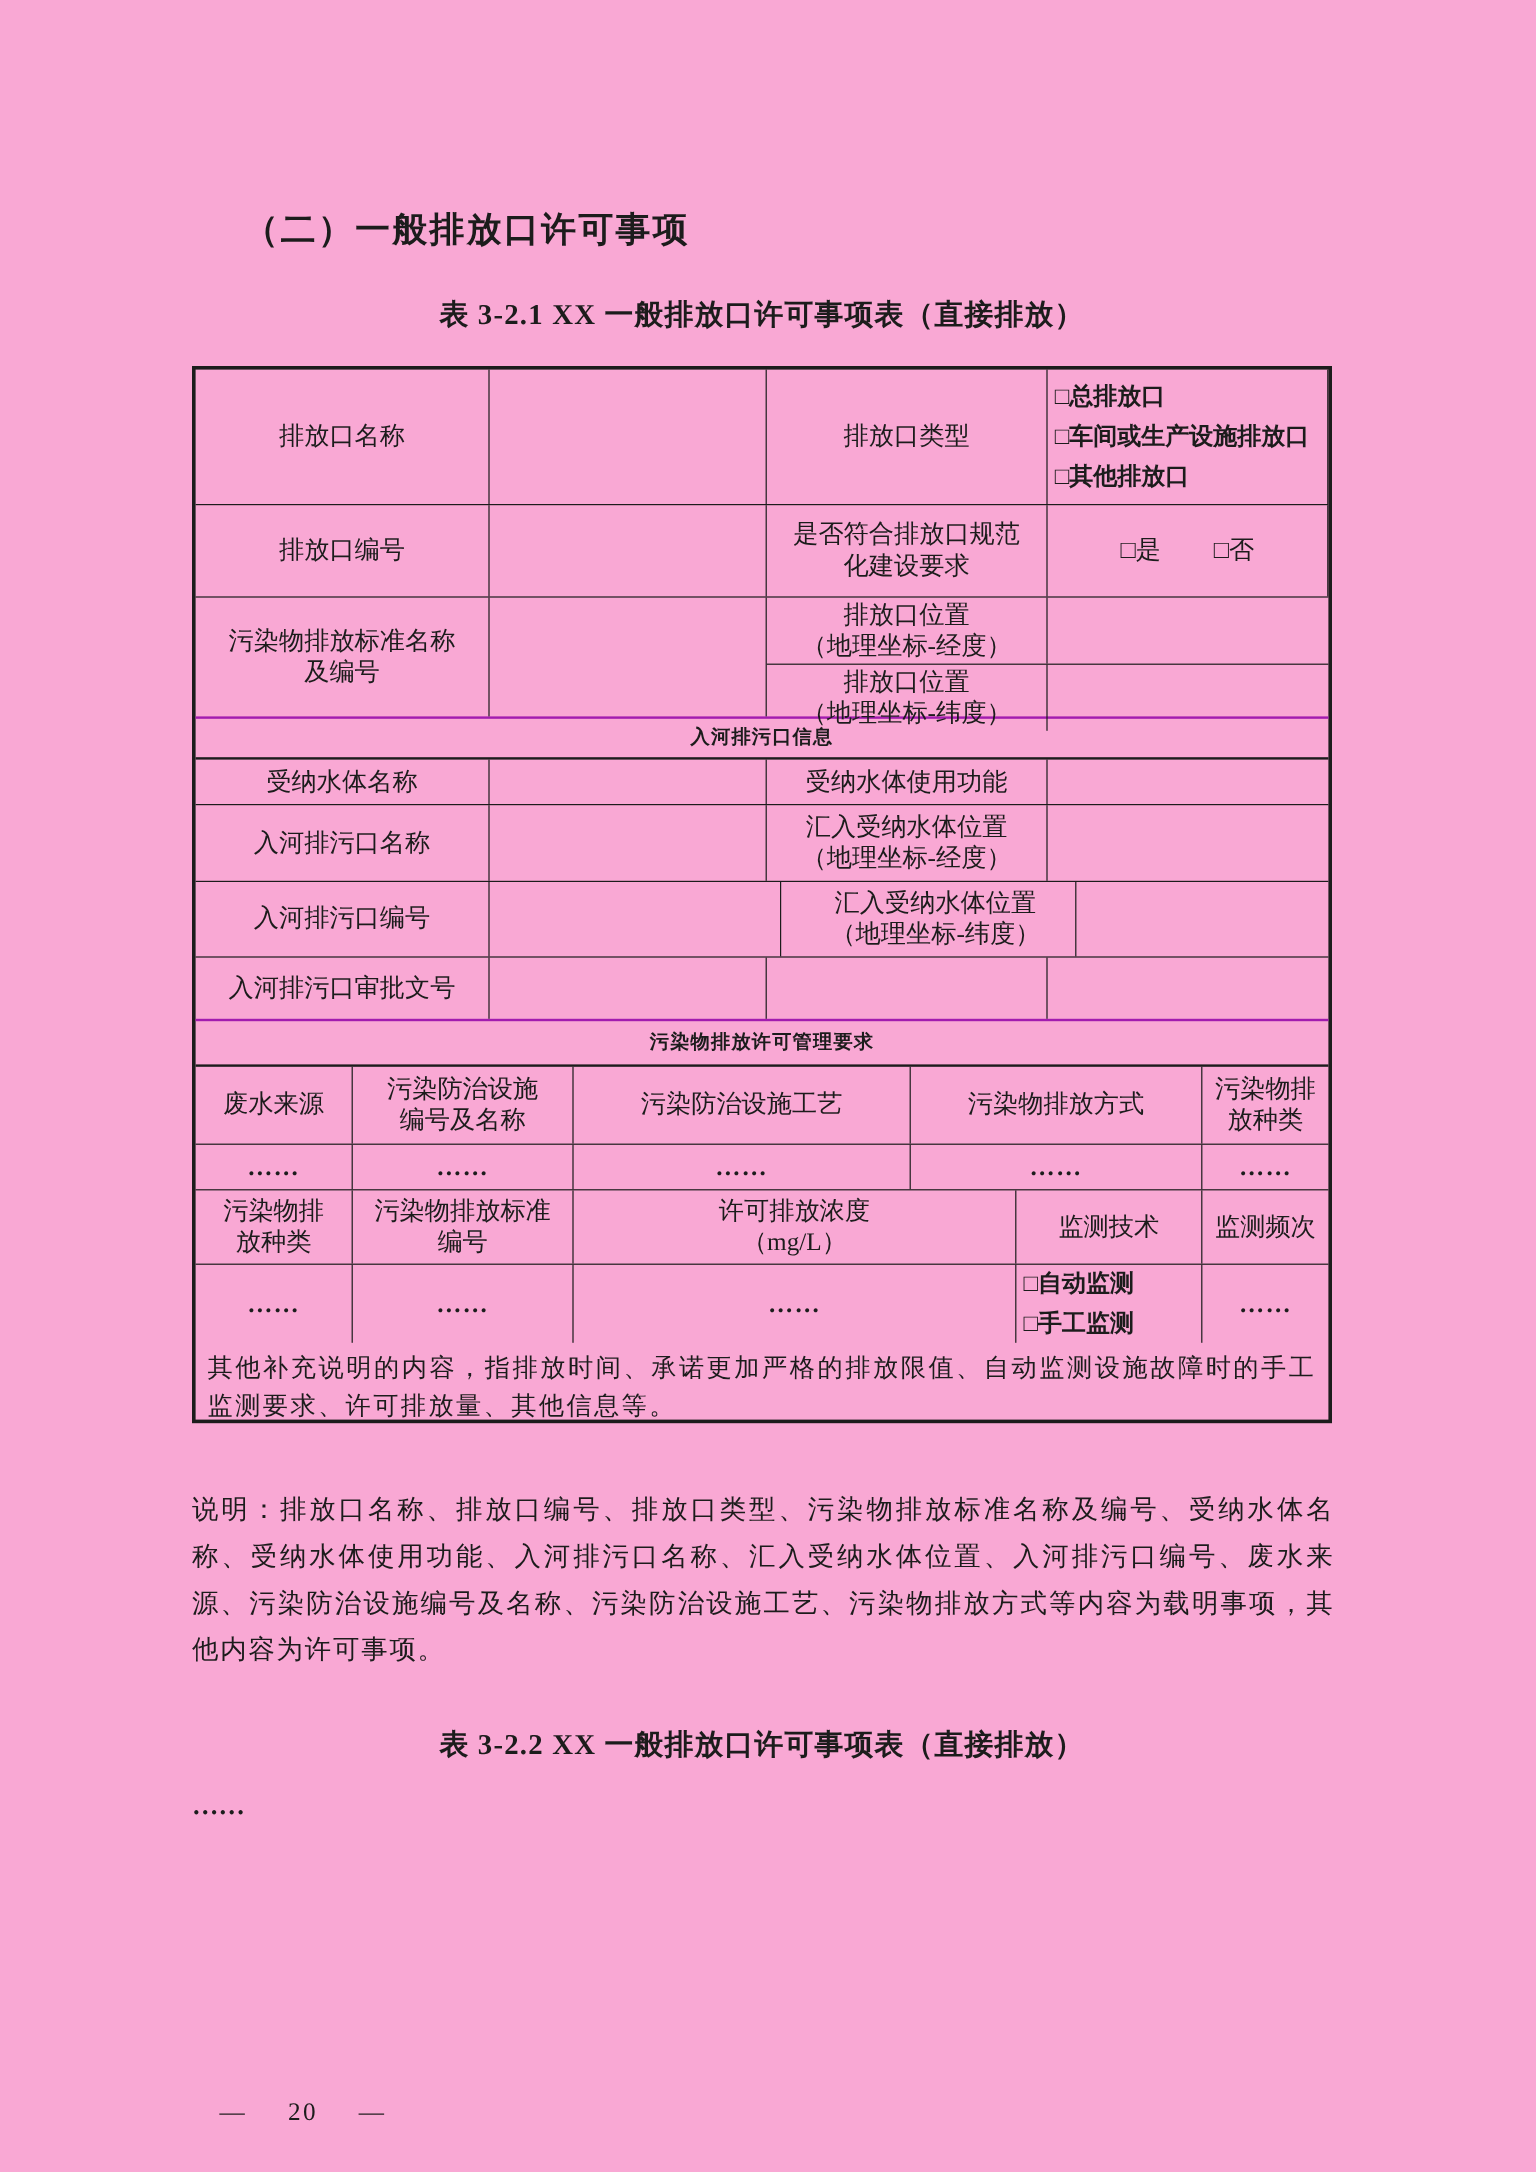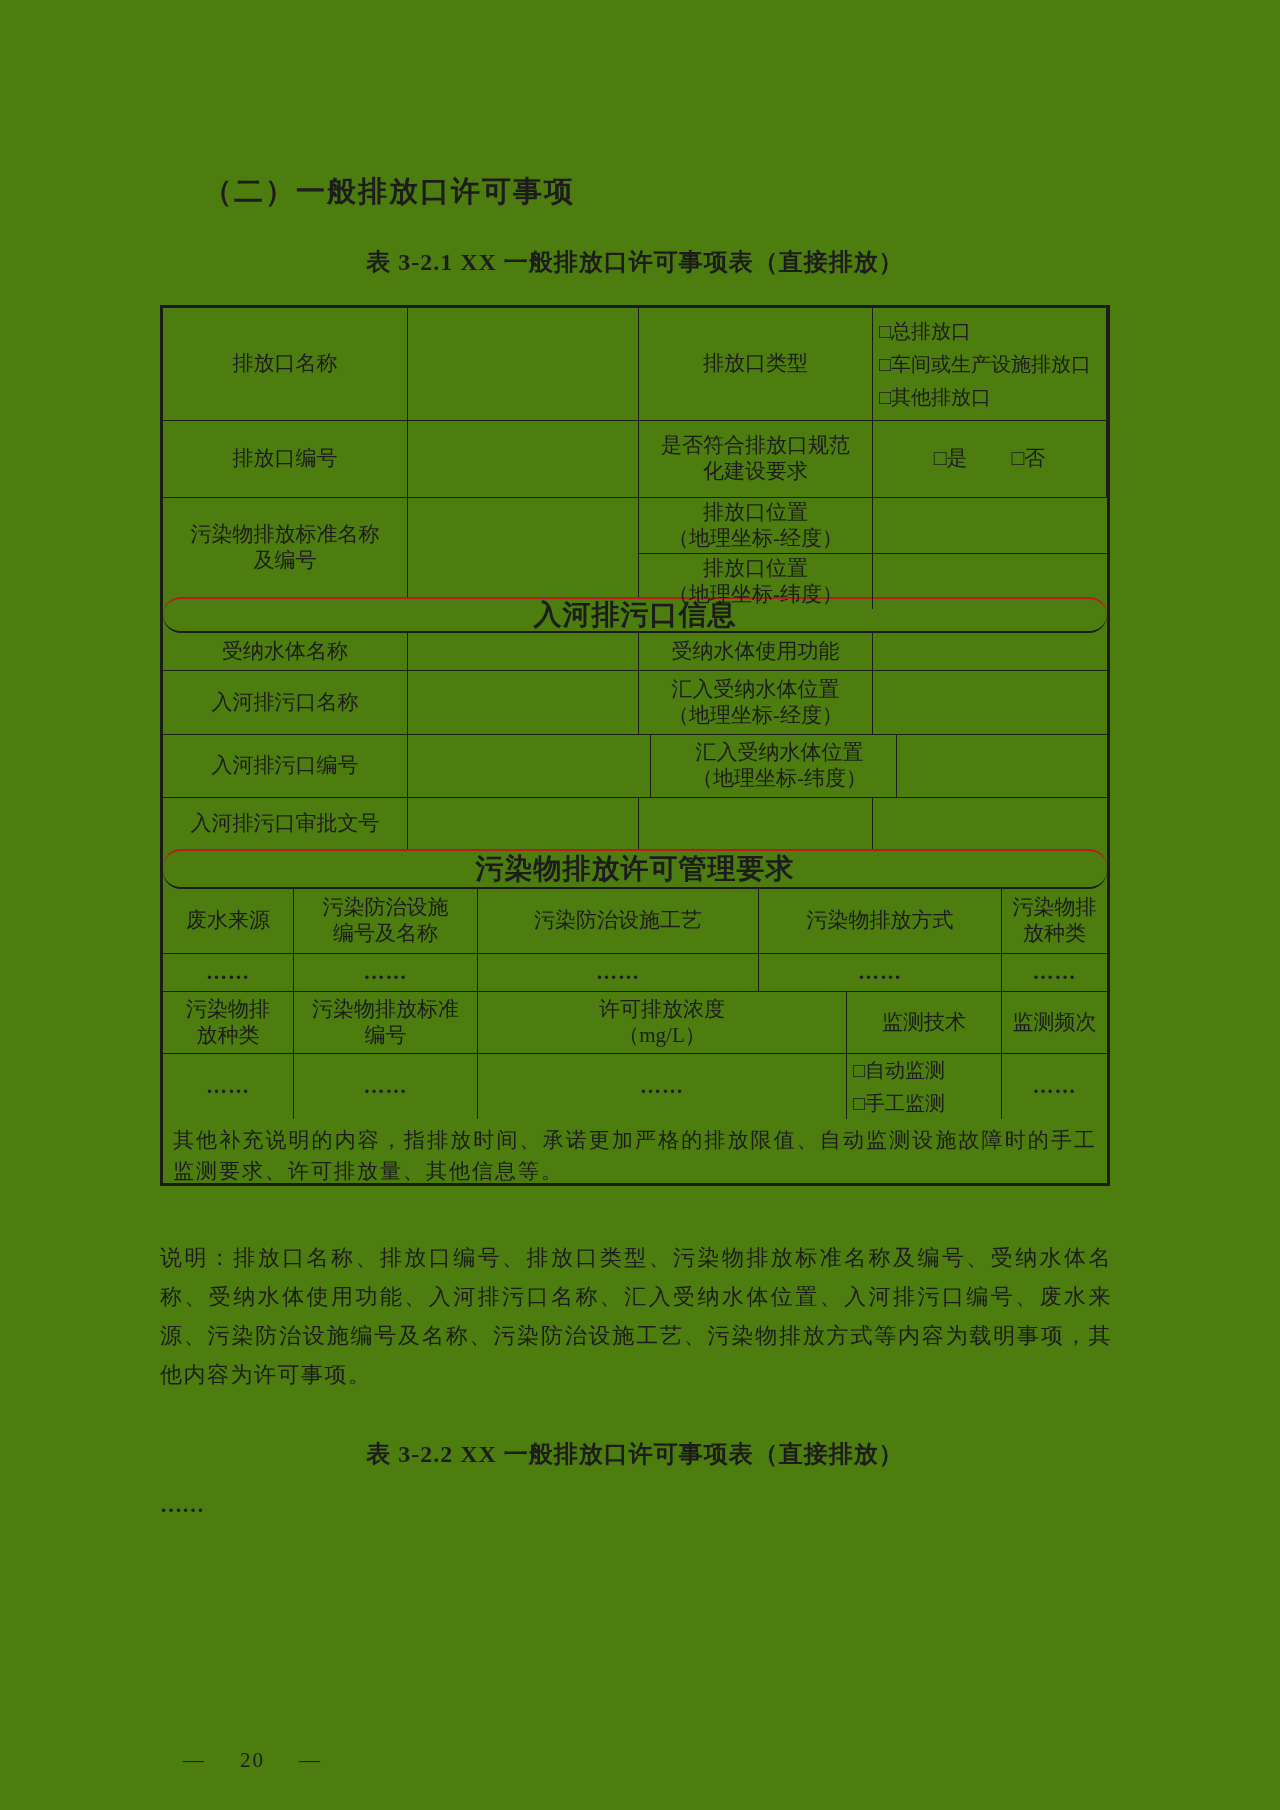--- a/index.html
+++ b/index.html
@@ -1,47 +1,47 @@
 <!DOCTYPE html>
 <html><head>
 <meta charset="utf-8">
 <style>
   html,body{margin:0;padding:0;background:#e8e8e8;}
   .page{
     position:relative;
     width:1280px;height:1810px;
-    background:#4d7c0f;
+    background:#f9a8d4;
     margin:0 auto;
     font-family:"Liberation Serif","DejaVu Serif",serif;
     color:#1c1c1c;
     overflow:hidden;
   }
   .section-heading{
     position:absolute;left:203px;top:172px;
     font-size:29px;font-weight:bold;letter-spacing:2px;
   }
   .tbl-caption{
     position:absolute;left:160px;top:246px;width:950px;
     text-align:center;font-size:24px;font-weight:bold;letter-spacing:1px;
   }
   .tbl{
     position:absolute;left:160px;top:305px;width:950px;
     border:3px solid #1c1c1c;box-sizing:border-box;
     font-size:21px;line-height:1.22;
   }
   .row{display:flex;box-sizing:border-box;border-top:1px solid #1c1c1c;align-items:stretch;}
   .row.first{border-top:none;}
-  .row.hdr{border-top:2px solid #b91c1c;border-bottom:2px solid #1c1c1c;
-    justify-content:center;align-items:center;font-weight:bold;font-size:28px;letter-spacing:1px;border-radius:18px;}
+  .row.hdr{border-top:2px solid #a21caf;border-bottom:2px solid #1c1c1c;
+    justify-content:center;align-items:center;font-weight:bold;font-size:16px;letter-spacing:1px;}
   .row.nt{border-top:none;}
   .c{box-sizing:border-box;border-right:1px solid #1c1c1c;
      display:flex;flex-direction:column;justify-content:center;align-items:center;
      text-align:center;padding:2px 6px;}
   .c.last{border-right:none;}
-  .c.left{align-items:flex-start;text-align:left;}
+  .c.left{align-items:flex-start;text-align:left;font-weight:bold;}
   
   .a1{width:245px;} .a2{width:231px;} .a3{width:234px;} .a4{flex:1;}
   
   .b1{width:131px;} .b2{width:184px;} .b3{width:281px;} .b4{width:243px;} .b5{flex:1;}
   
   .c1w{width:131px;} .c2w{width:184px;} .c3w{width:369px;} .c4w{width:155px;} .c5w{flex:1;}
   
   .h112{height:112px;} .h77{height:77px;} .h100{height:100px;} .h36{height:36px;}
   .h37{height:37px;} .h64{height:64px;} .h63{height:63px;gap:12px;} .h52{height:52px;}
   .h40{height:40px;} .h38{height:38px;} .h62{height:62px;} .h66{height:66px;}

